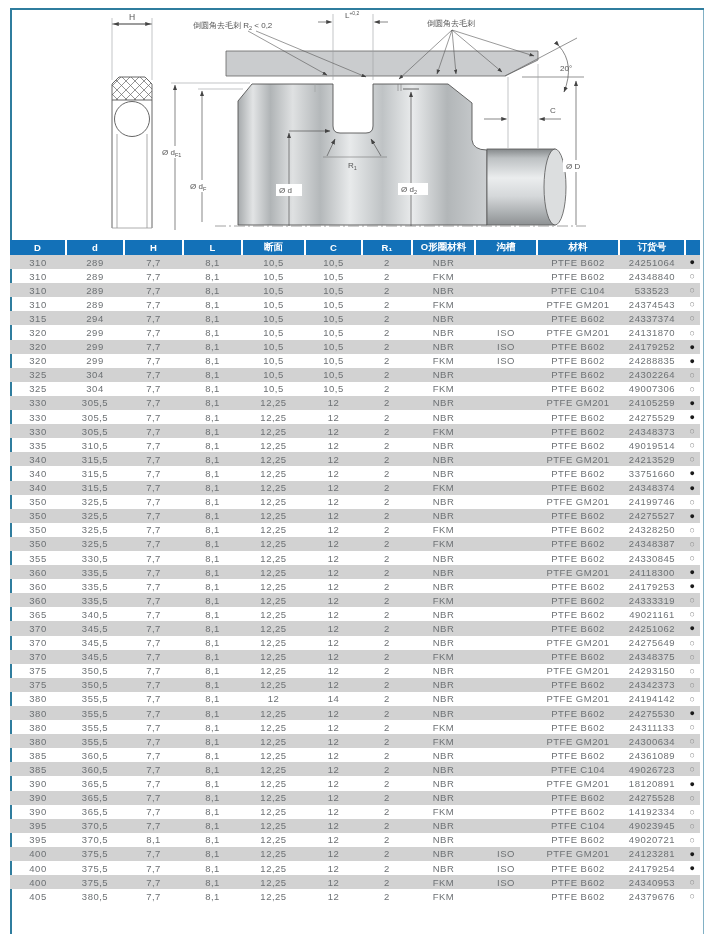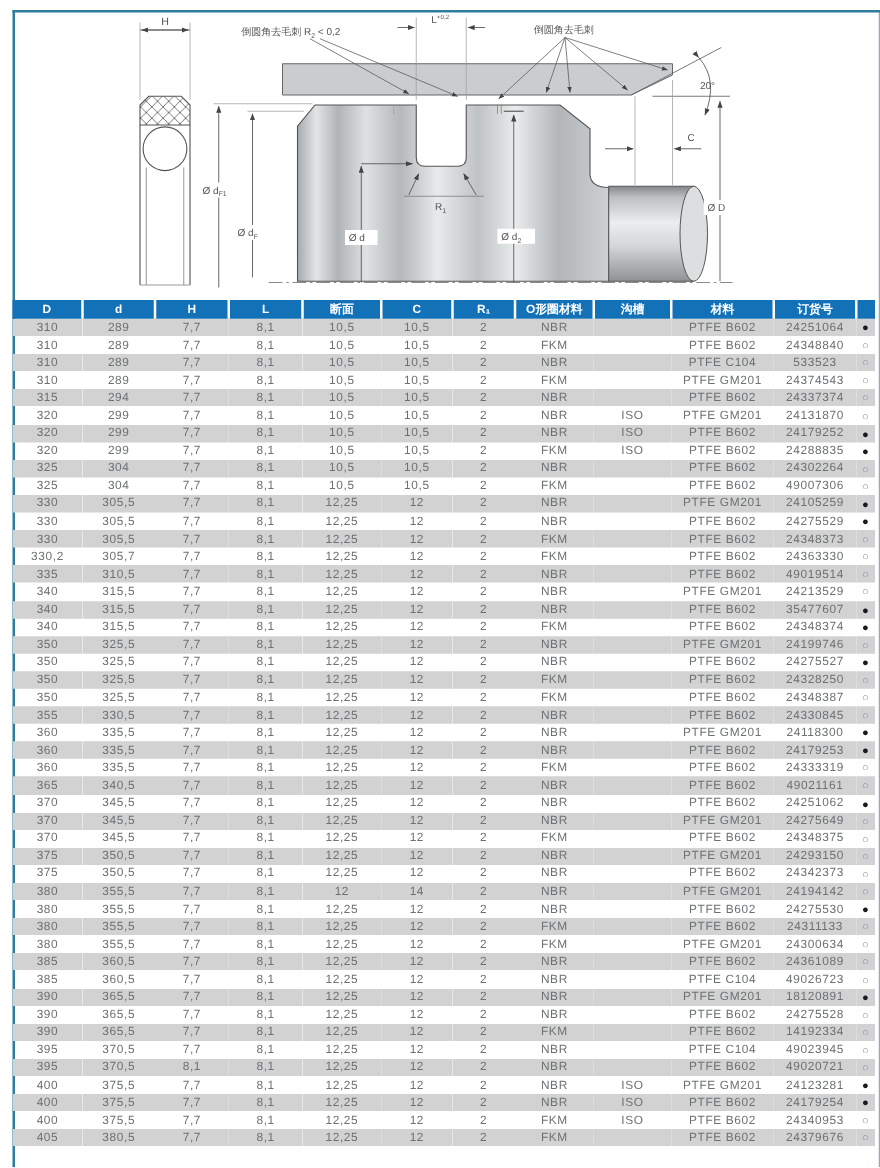--- a/index.html
+++ b/index.html
@@ -373,34 +373,20 @@
             <td>12,25</td>
             <td>12</td>
             <td>2</td>
             <td>FKM</td>
             <td></td>
             <td>PTFE B602</td>
             <td>24348373</td>
             <td class="dot empty">○</td>
           </tr>
           <tr>
-            <td>330,2</td>
-            <td>305,7</td>
-            <td>7,7</td>
-            <td>8,1</td>
-            <td>12,25</td>
-            <td>12</td>
-            <td>2</td>
-            <td>FKM</td>
-            <td></td>
-            <td>PTFE B602</td>
-            <td>24363330</td>
-            <td class="dot empty">○</td>
-          </tr>
-          <tr>
             <td>335</td>
             <td>310,5</td>
             <td>7,7</td>
             <td>8,1</td>
             <td>12,25</td>
             <td>12</td>
             <td>2</td>
             <td>NBR</td>
             <td></td>
             <td>PTFE B602</td>
@@ -425,21 +411,21 @@
             <td>340</td>
             <td>315,5</td>
             <td>7,7</td>
             <td>8,1</td>
             <td>12,25</td>
             <td>12</td>
             <td>2</td>
             <td>NBR</td>
             <td></td>
             <td>PTFE B602</td>
-            <td>35477607</td>
+            <td>33751660</td>
             <td class="dot filled">●</td>
           </tr>
           <tr>
             <td>340</td>
             <td>315,5</td>
             <td>7,7</td>
             <td>8,1</td>
             <td>12,25</td>
             <td>12</td>
             <td>2</td>

